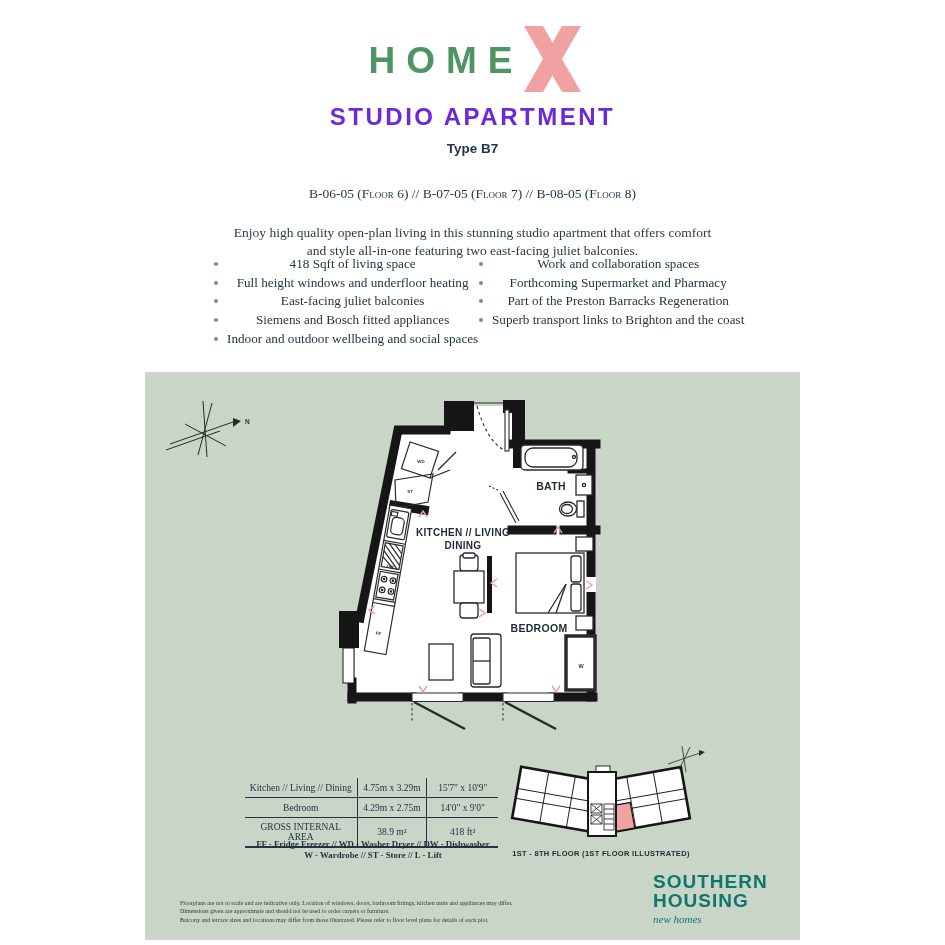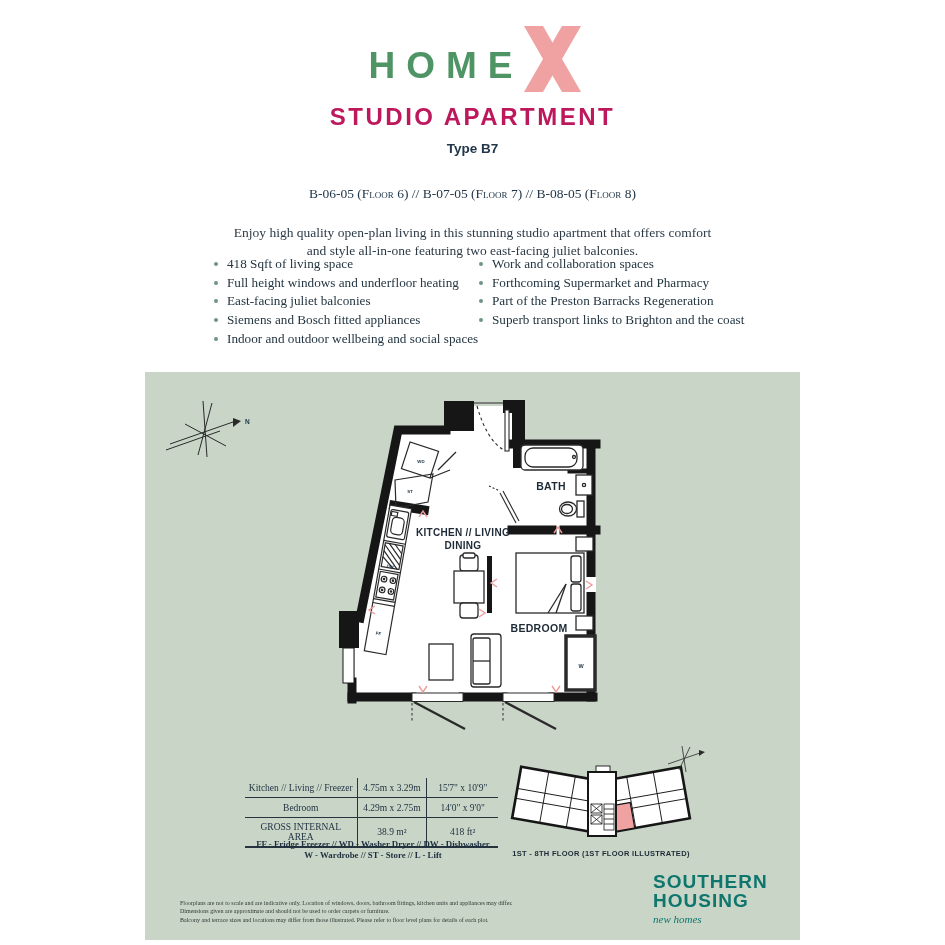--- a/index.html
+++ b/index.html
@@ -1,34 +1,34 @@
 <!DOCTYPE html>
 <html><head>
 <meta charset="utf-8">
 <style>
   html,body{margin:0;padding:0;background:#ffffff;}
   #page{position:relative;width:945px;height:945px;background:#ffffff;overflow:hidden;
         font-family:"Liberation Sans",sans-serif;}
   .abs{position:absolute;}
 
   
-  .logo-row{top:26px;left:4px;right:0;display:flex;justify-content:center;align-items:center;}
+  .logo-row{top:26px;left:4px;right:0;display:flex;justify-content:center;align-items:flex-start;}
   .logo-word{font-size:37px;font-weight:700;letter-spacing:11px;color:#4F9464;margin-top:14px;}
   .subtitle{top:103px;left:0;right:0;text-align:center;font-size:24px;font-weight:700;
-            letter-spacing:2.5px;color:#be185d;}
+            letter-spacing:2.5px;color:#6d28d9;}
   .type-label{top:141px;left:0;right:0;text-align:center;font-size:13.5px;font-weight:700;color:#22384A;}
   .units-line{top:158px;left:0;right:0;text-align:center;font-size:13.5px;color:#22384A;
               font-family:"Liberation Serif",serif;font-variant:small-caps;margin-top:28px;}
 
   
   .intro{top:208px;left:0;right:0;text-align:center;font-family:"Liberation Serif",serif;
          font-size:13.5px;line-height:18px;color:#2c3a46;margin-top:16px;}
   .feat-col{font-family:"Liberation Serif",serif;font-size:13.2px;color:#243642;
             list-style:none;margin:0;padding:0;}
-  .feat-col li{line-height:18.7px;padding-left:13px;position:relative;}
+  .feat-col li{line-height:18.7px;padding-left:13px;position:relative;text-align:center;}
   .feat-col li::before{content:"";position:absolute;left:0;top:7px;width:4px;height:4px;
             border-radius:50%;background:#6f9486;}
   .col-left{top:255px;left:214px;}
   .col-right{top:255px;left:479px;}
 
   
   .panel{top:372px;left:145px;width:655px;height:568px;background:#C8D5C7;}
   .plan-svg{position:absolute;left:0;top:0;width:655px;height:568px;}
 
   
@@ -289,21 +289,21 @@
           <line x1="690" y1="747" x2="679" y2="770"></line>
           <polygon points="699,750 705,752 699,756" fill="#2a2a2a" stroke="none"></polygon>
         </g>
         <text x="601" y="856" font-size="7.5" font-weight="bold" letter-spacing="0.3" fill="#1d2a36" text-anchor="middle">1ST - 8TH FLOOR (1ST FLOOR ILLUSTRATED)</text>
       </g>
     </svg>
 
     <table class="abs spec-table">
       <tbody>
           <tr class="r1">
-        <td class="c1">Kitchen // Living // Freezer</td>
+        <td class="c1">Kitchen // Living // Dining</td>
         <td class="c2">4.75m x 3.29m</td>
         <td class="c3">15'7" x 10'9"</td>
       </tr>
       <tr class="r2">
         <td class="c1">Bedroom</td>
         <td class="c2">4.29m x 2.75m</td>
         <td class="c3">14'0" x 9'0"</td>
       </tr>
       <tr class="r3">
         <td class="c1">GROSS INTERNAL AREA</td>

